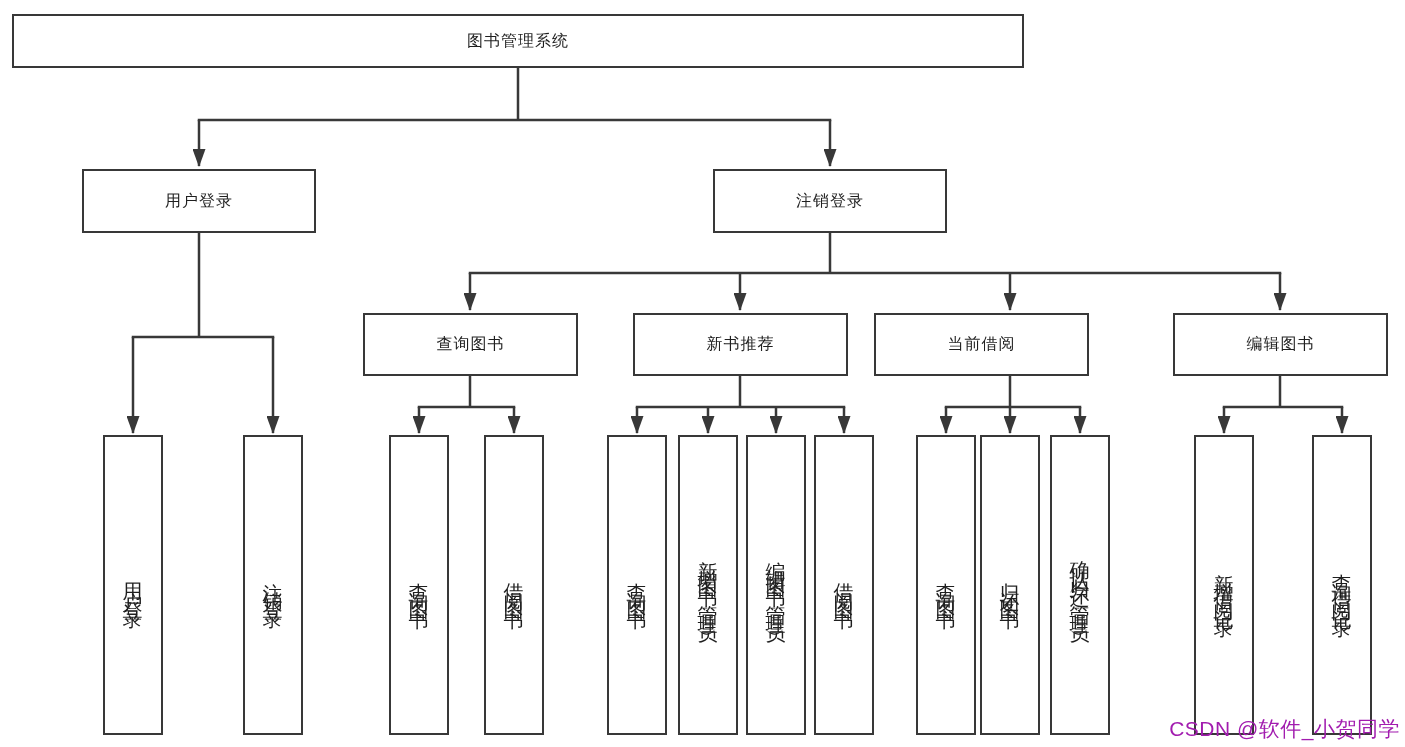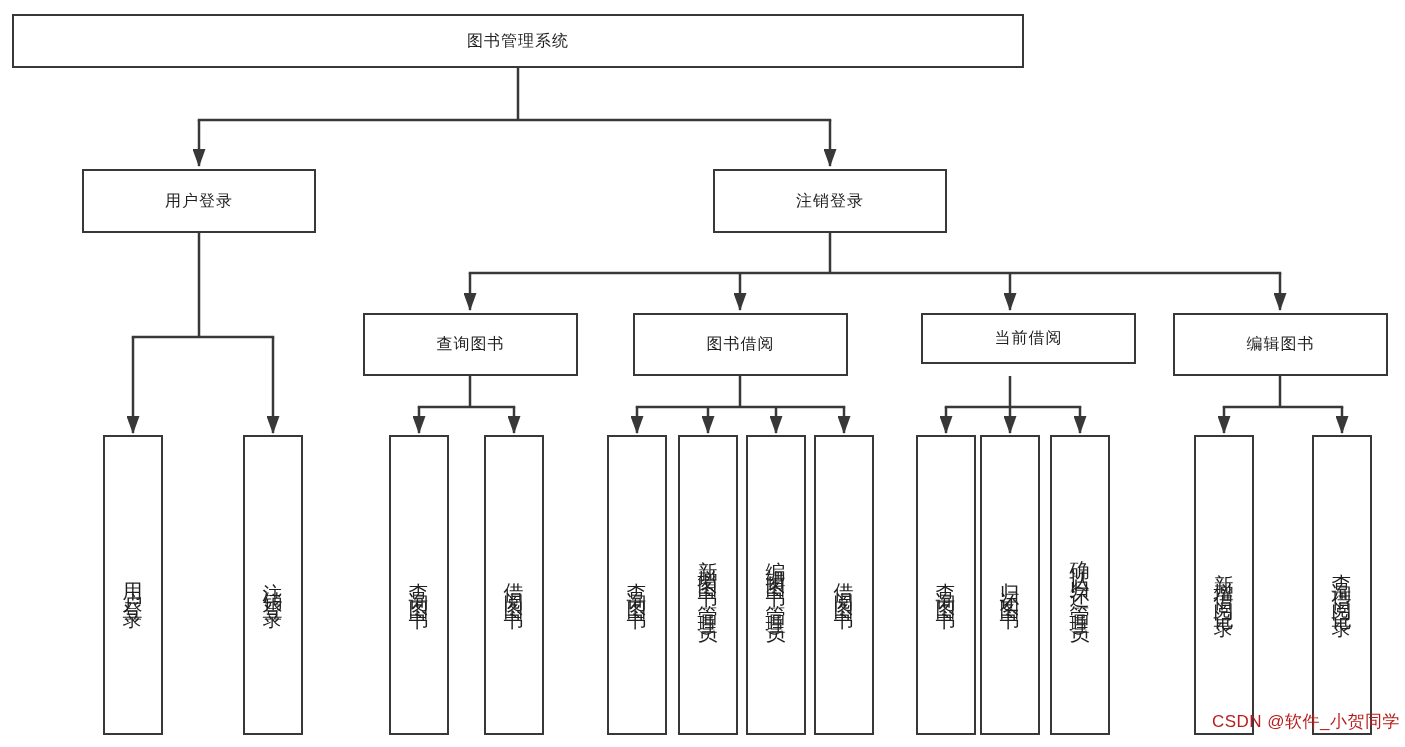--- a/index.html
+++ b/index.html
@@ -27,23 +27,23 @@
   .leaf{
     writing-mode:vertical-rl;
     text-orientation:mixed;
     font-size:20px;
     letter-spacing:9px;
     line-height:1;
   }
   .watermark{
     position:absolute;
     right:5px;
-    bottom:14px;
-    font-size:17px;
-    color:#b91c1c;
+    bottom:4px;
+    font-size:21px;
+    color:#a21caf;
     letter-spacing:0.5px;
   }
 </style>
 </head>
 <body>
 
 <div id="canvas">
 
   <svg id="wires" viewBox="0 0 1405 747" xmlns="http://www.w3.org/2000/svg">
     <defs>
@@ -85,22 +85,22 @@
     <line x1="1224" y1="407" x2="1224" y2="433" stroke="#383838" stroke-width="2.5" marker-end="url(#arrow)"></line>
     <line x1="1342" y1="407" x2="1342" y2="433" stroke="#383838" stroke-width="2.5" marker-end="url(#arrow)"></line>
   </svg>
 
   <div class="box" style="left:12px;top:14px;width:1012px;height:54px">图书管理系统</div>
 
   <div class="box" style="left:82px;top:169px;width:234px;height:64px">用户登录</div>
   <div class="box" style="left:713px;top:169px;width:234px;height:64px">注销登录</div>
 
   <div class="box" style="left:363px;top:313px;width:215px;height:63px">查询图书</div>
-  <div class="box" style="left:633px;top:313px;width:215px;height:63px">图书借阅</div>
-  <div class="box" style="left:921px;top:313px;width:215px;height:51px">当前借阅</div>
+  <div class="box" style="left:633px;top:313px;width:215px;height:63px">新书推荐</div>
+  <div class="box" style="left:874px;top:313px;width:215px;height:63px">当前借阅</div>
   <div class="box" style="left:1173px;top:313px;width:215px;height:63px">编辑图书</div>
 
   <div class="box leaf" style="left:103px;top:435px;width:60px;height:300px">用户登录</div>
   <div class="box leaf" style="left:243px;top:435px;width:60px;height:300px">注销登录</div>
 
   <div class="box leaf" style="left:389px;top:435px;width:60px;height:300px">查询图书</div>
   <div class="box leaf" style="left:484px;top:435px;width:60px;height:300px">借阅图书</div>
 
   <div class="box leaf" style="left:607px;top:435px;width:60px;height:300px">查询图书</div>
   <div class="box leaf" style="left:678px;top:435px;width:60px;height:300px">新增图书（管理员）</div>

